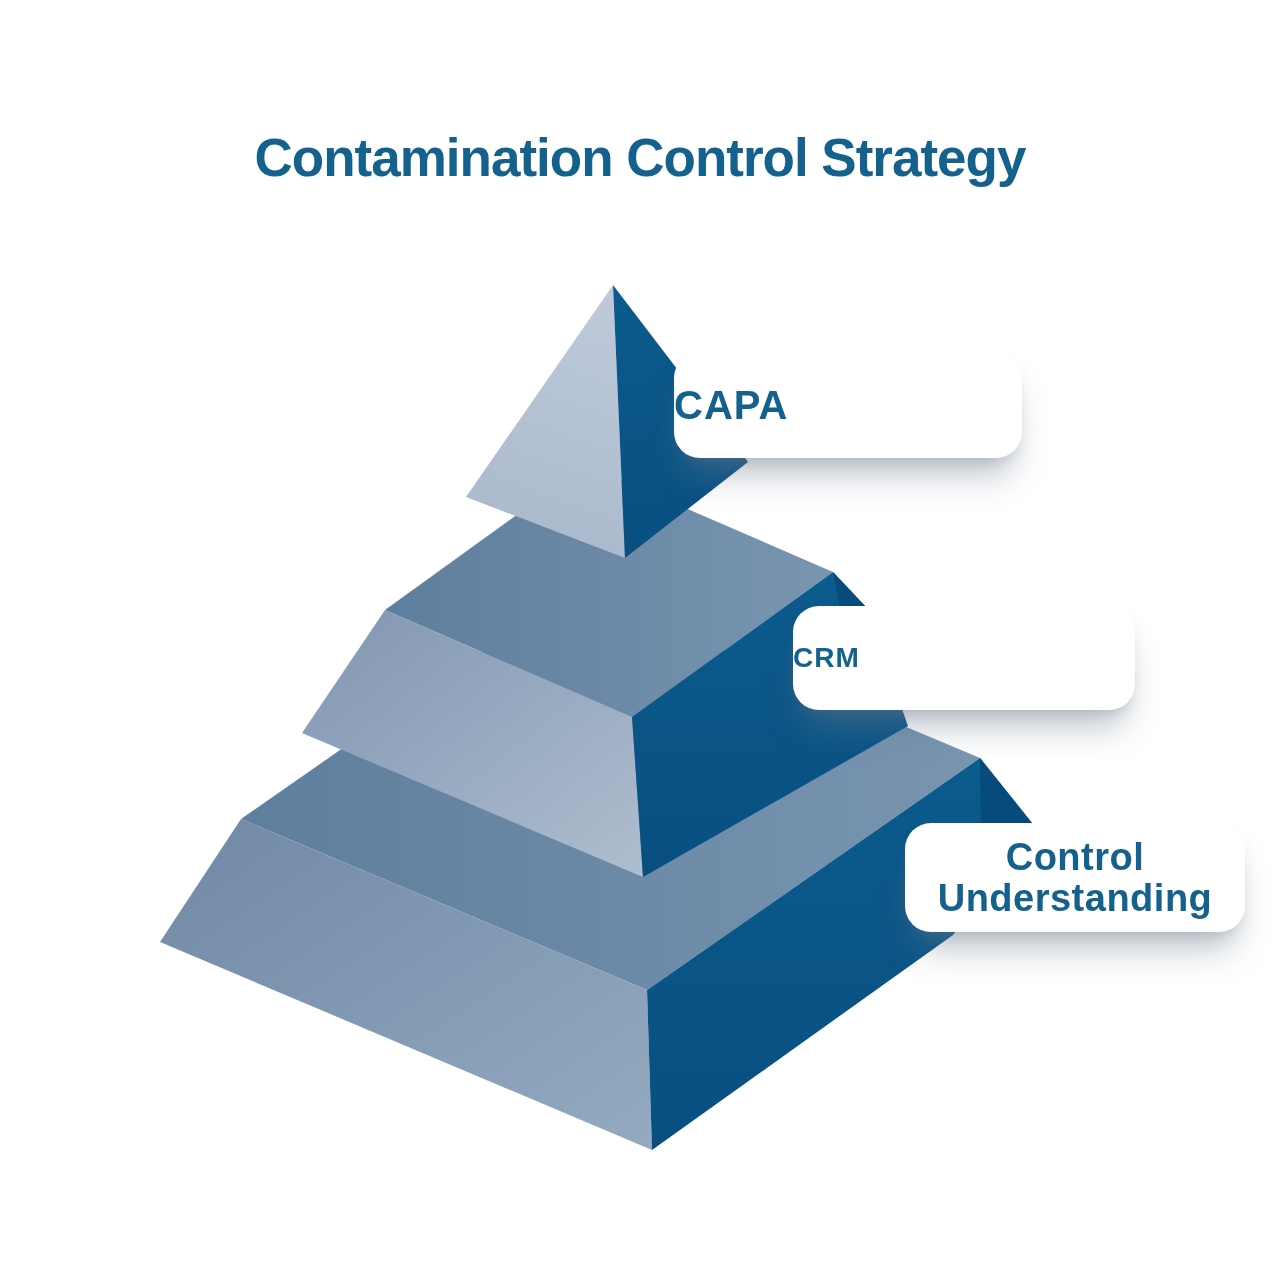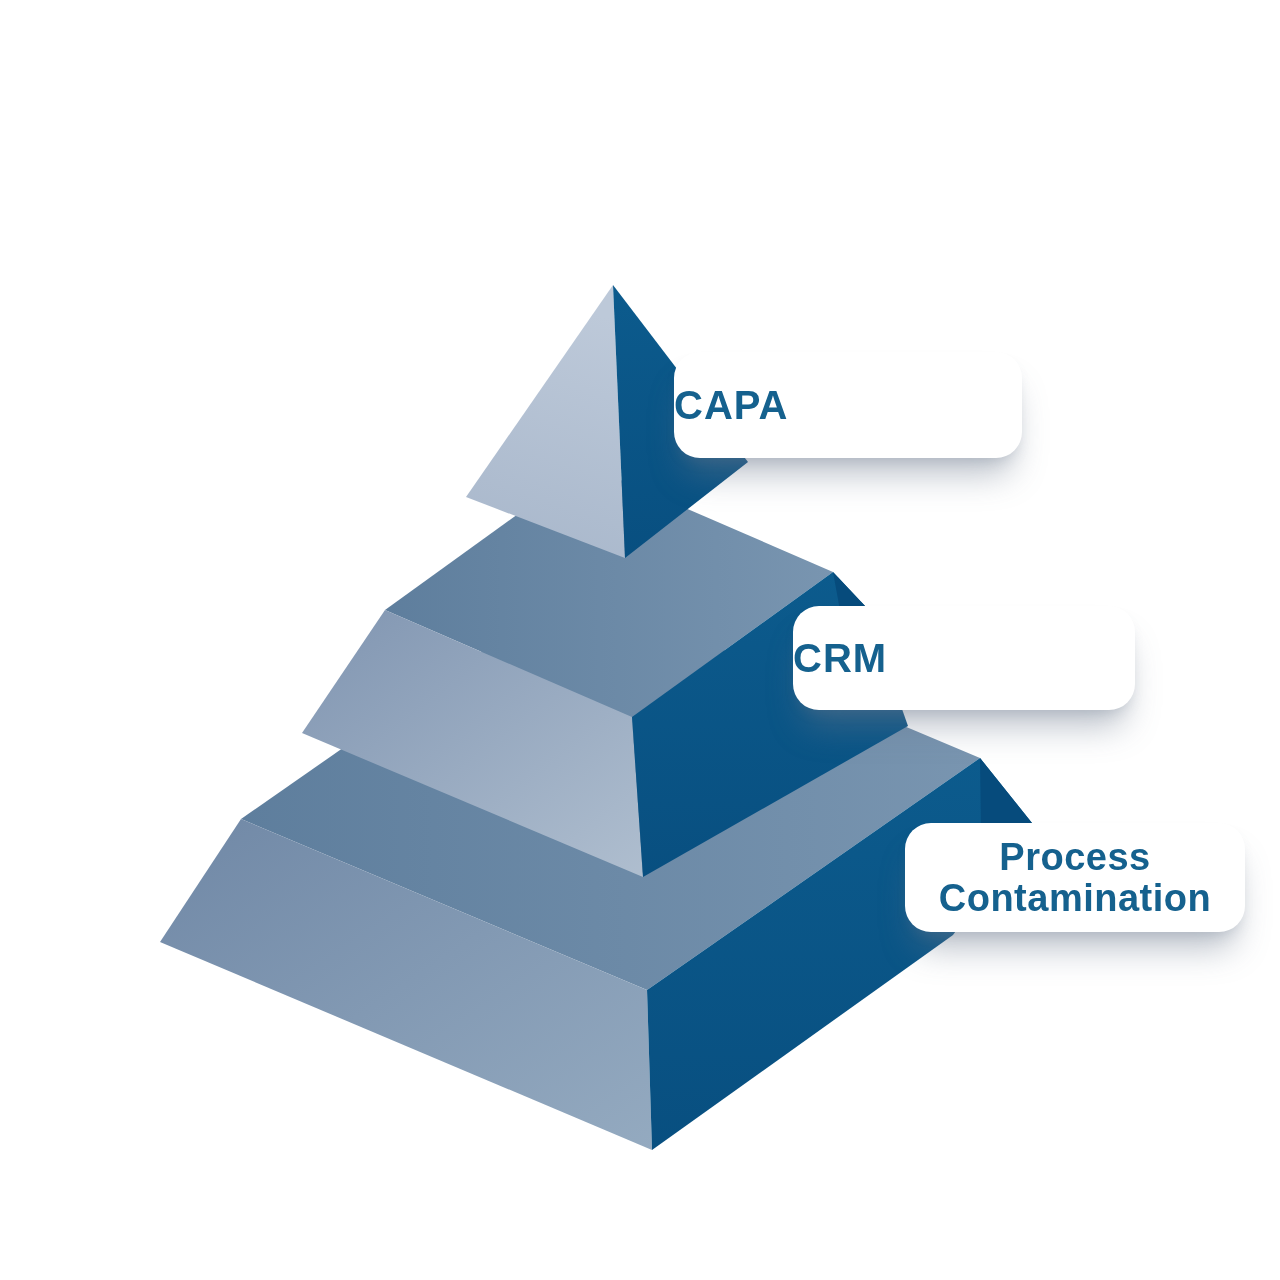--- a/index.html
+++ b/index.html
@@ -24,28 +24,29 @@
     position:absolute;
     background:var(--card_bg);
     border-radius:26px;
     display:flex;align-items:center;justify-content:flex-start;
     text-align:center;
     color:var(--card_text);
     font-weight:bold;
     box-shadow:0 26px 34px -10px var(--card_shadow), 0 8px 14px -6px rgba(105,118,138,0.25);
   }
   .card-capa{left:674px;top:352px;width:348px;height:106px;font-size:40px;letter-spacing:1px;}
-  .card-crm{left:793px;top:606px;width:342px;height:104px;font-size:40px;letter-spacing:1px;}
+  .card-crm{left:793px;top:606px;width:342px;height:104px;font-size:28px;letter-spacing:1px;}
   .card-process{left:905px;top:823px;width:340px;height:109px;font-size:38px;line-height:1.06;padding:0 10px;letter-spacing:0.5px;}
 </style>
 </head>
 <body>
 
 <div class="stage">
 
+  <h1 class="title">Contamination Control Strategy</h1>
 
   <svg class="pyramid-svg" viewBox="0 0 1280 1280" xmlns="http://www.w3.org/2000/svg">
     <defs>
       <linearGradient id="gradBand" x1="0" y1="0" x2="1" y2="0">
         <stop offset="0" stop-color="#5E7E9D"></stop>
         <stop offset="1" stop-color="#7995B0"></stop>
       </linearGradient>
       <linearGradient id="gradDark" x1="0" y1="0" x2="0" y2="1">
         <stop offset="0" stop-color="#0C5B8D"></stop>
         <stop offset="1" stop-color="#084F80"></stop>
@@ -80,16 +81,16 @@
 
   <div class="card card-capa">
     <span>CAPA</span>
   </div>
 
   <div class="card card-crm">
     <span>CRM</span>
   </div>
 
   <div class="card card-process">
-    <span>Process Contamination</span>
+    <span>Control Understanding</span>
   </div>
 
 </div>
 
 </body></html>

